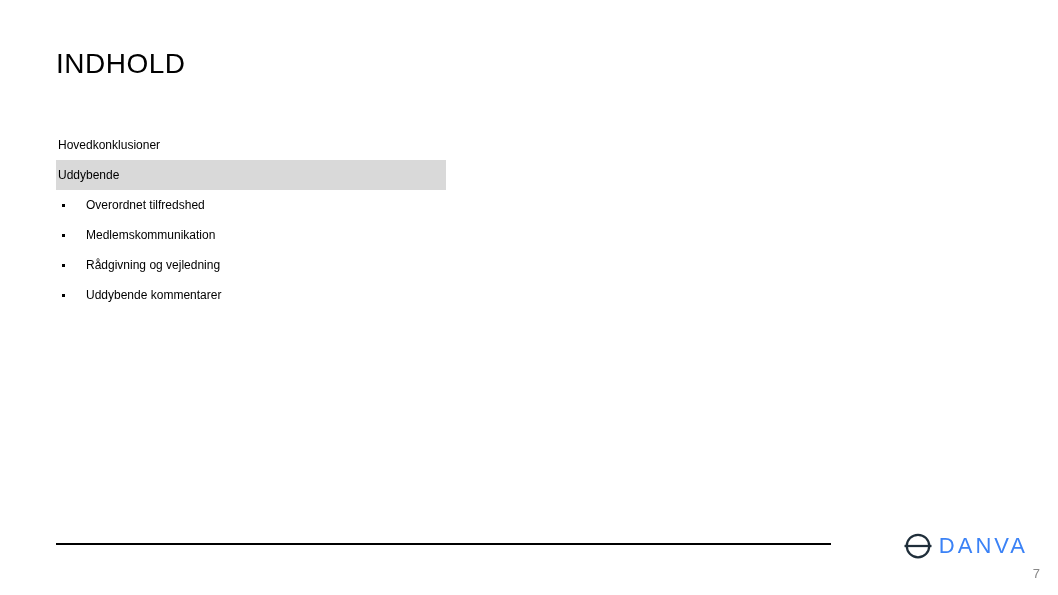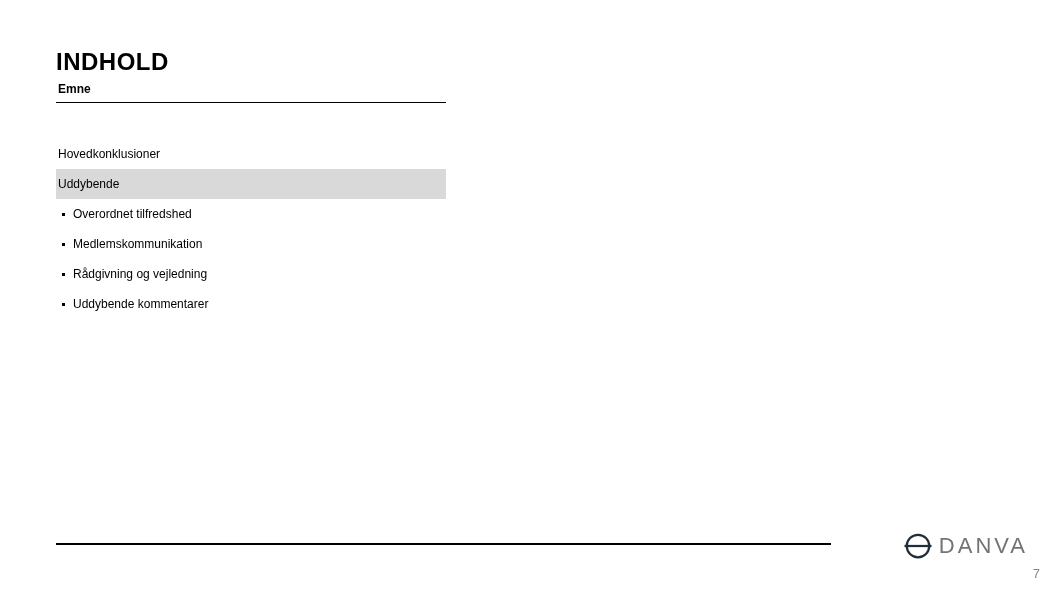--- a/index.html
+++ b/index.html
@@ -11,23 +11,24 @@
     position: relative;
     color: #000;
   }
   .slide {
     position: absolute;
     left: 56px;
     top: 48px;
     width: 946px;
   }
   .title {
-    font-size: 24px;
-    font-weight: 700;
+    font-size: 28px;
+    font-weight: 400;
     letter-spacing: 0.5px;
+    margin-bottom: 50px;
   }
   .toc {
     width: 390px;
   }
   .toc-header {
     font-size: 12px;
     font-weight: 700;
     padding: 6px 2px;
     border-bottom: 1.5px solid #000;
   }
@@ -38,21 +39,21 @@
     margin-top: 36px;
   }
   .toc-highlight {
     background: #d9d9d9;
     font-size: 12px;
     padding: 8px 2px;
   }
   .sub-item {
     display: flex;
     align-items: center;
-    gap: 8px;
+    gap: 21px;
     padding: 8px 2px 8px 6px;
     font-size: 12px;
   }
   .bullet {
     width: 3px;
     height: 3px;
     background: #000;
     border-radius: 0;
     flex-shrink: 0;
   }
@@ -71,41 +72,40 @@
     font-size: 13px;
     color: #888;
   }
   .logo {
     position: absolute;
     right: 30px;
     bottom: 34px;
     display: flex;
     align-items: center;
     gap: 6px;
-    color: #737373;
+    color: #3b82f6;
   }
   .logo-icon {
     width: 30px;
     height: 30px;
   }
   .logo-text {
     font-size: 22px;
     font-weight: 400;
     letter-spacing: 3px;
     font-family: Arial, sans-serif;
   }
 </style>
 </head>
 <body>
 
 <div class="slide">
   <h1 class="title">INDHOLD</h1>
 
   <div class="toc">
-    <div class="toc-header">Emne</div>
 
     <div class="toc-item">Hovedkonklusioner</div>
 
     <div class="toc-highlight">Uddybende</div>
 
     <div class="sub-item">
       <span class="bullet"></span>
       <span>Overordnet tilfredshed</span>
     </div>
     <div class="sub-item">

